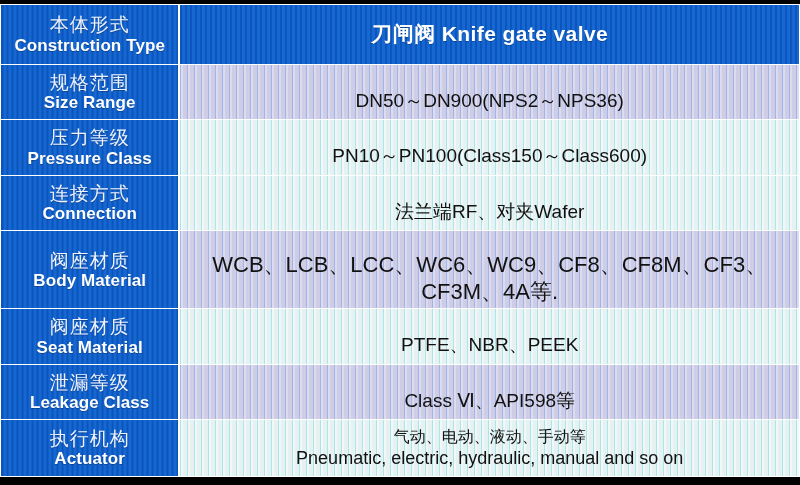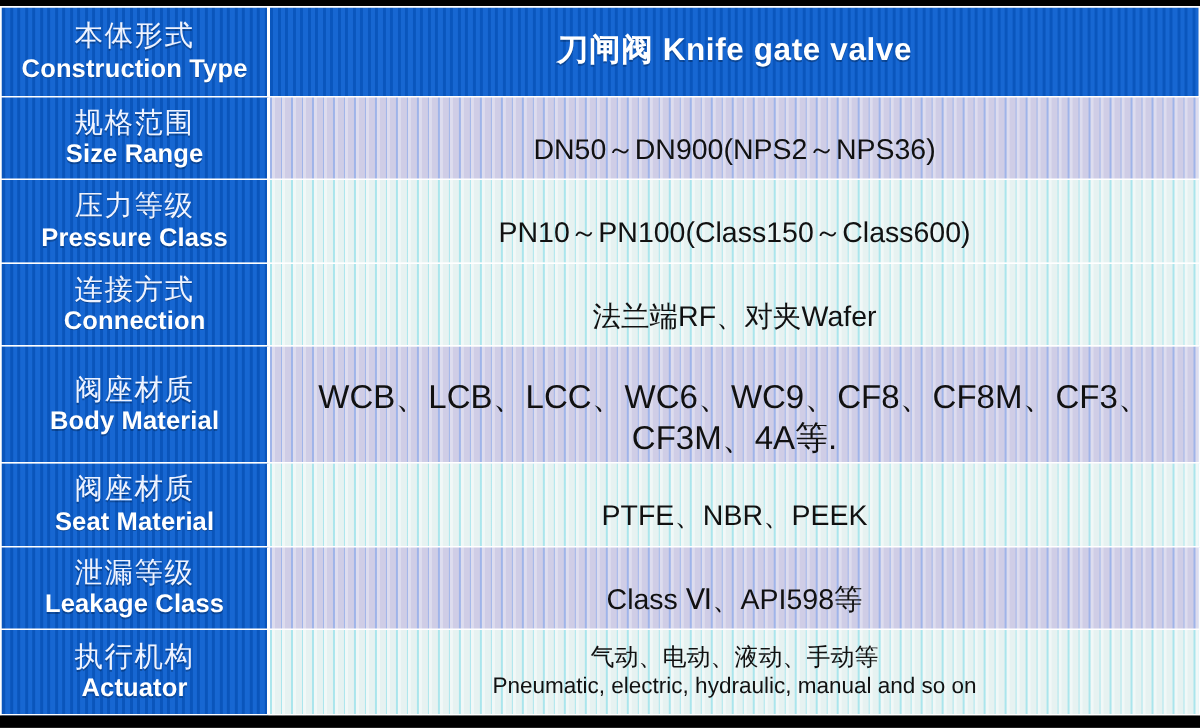--- a/index.html
+++ b/index.html
@@ -112,21 +112,21 @@
         rgba(150,225,235,0.75) 0px,
         rgba(150,225,235,0.75) 1px,
         rgba(255,255,255,0.45) 1px,
         rgba(255,255,255,0.45) 3px,
         rgba(255,255,255,0.00) 3px,
         rgba(255,255,255,0.00) 7px);
   }
 
   .value-line { display: block; margin-top: 17px; }
   .value-line-cn { display: block; font-size: 16px; }
-  .value-line-en { display: block; font-size: 15px; }
+  .value-line-en { display: block; font-size: 18px; }
 
   
   #bottom-rule {
     position: absolute;
     left: 0;
     top: 477px;
     width: 800px;
     height: 8px;
     background: #000000;
   }

